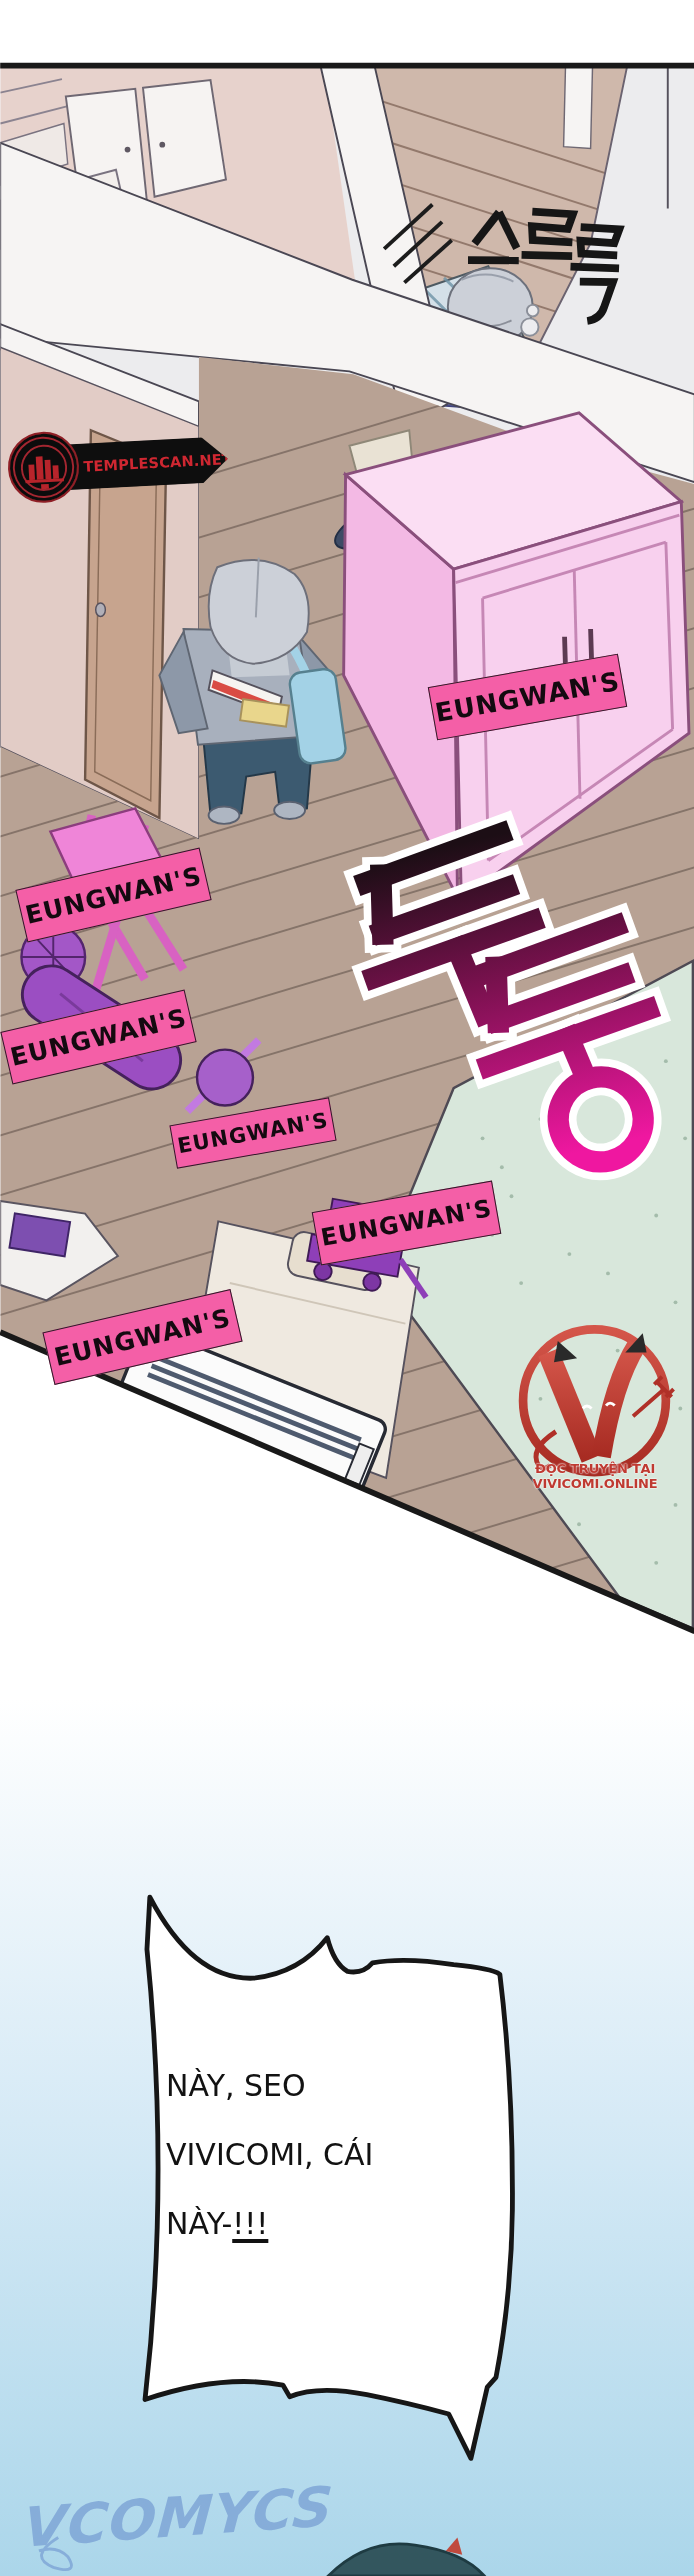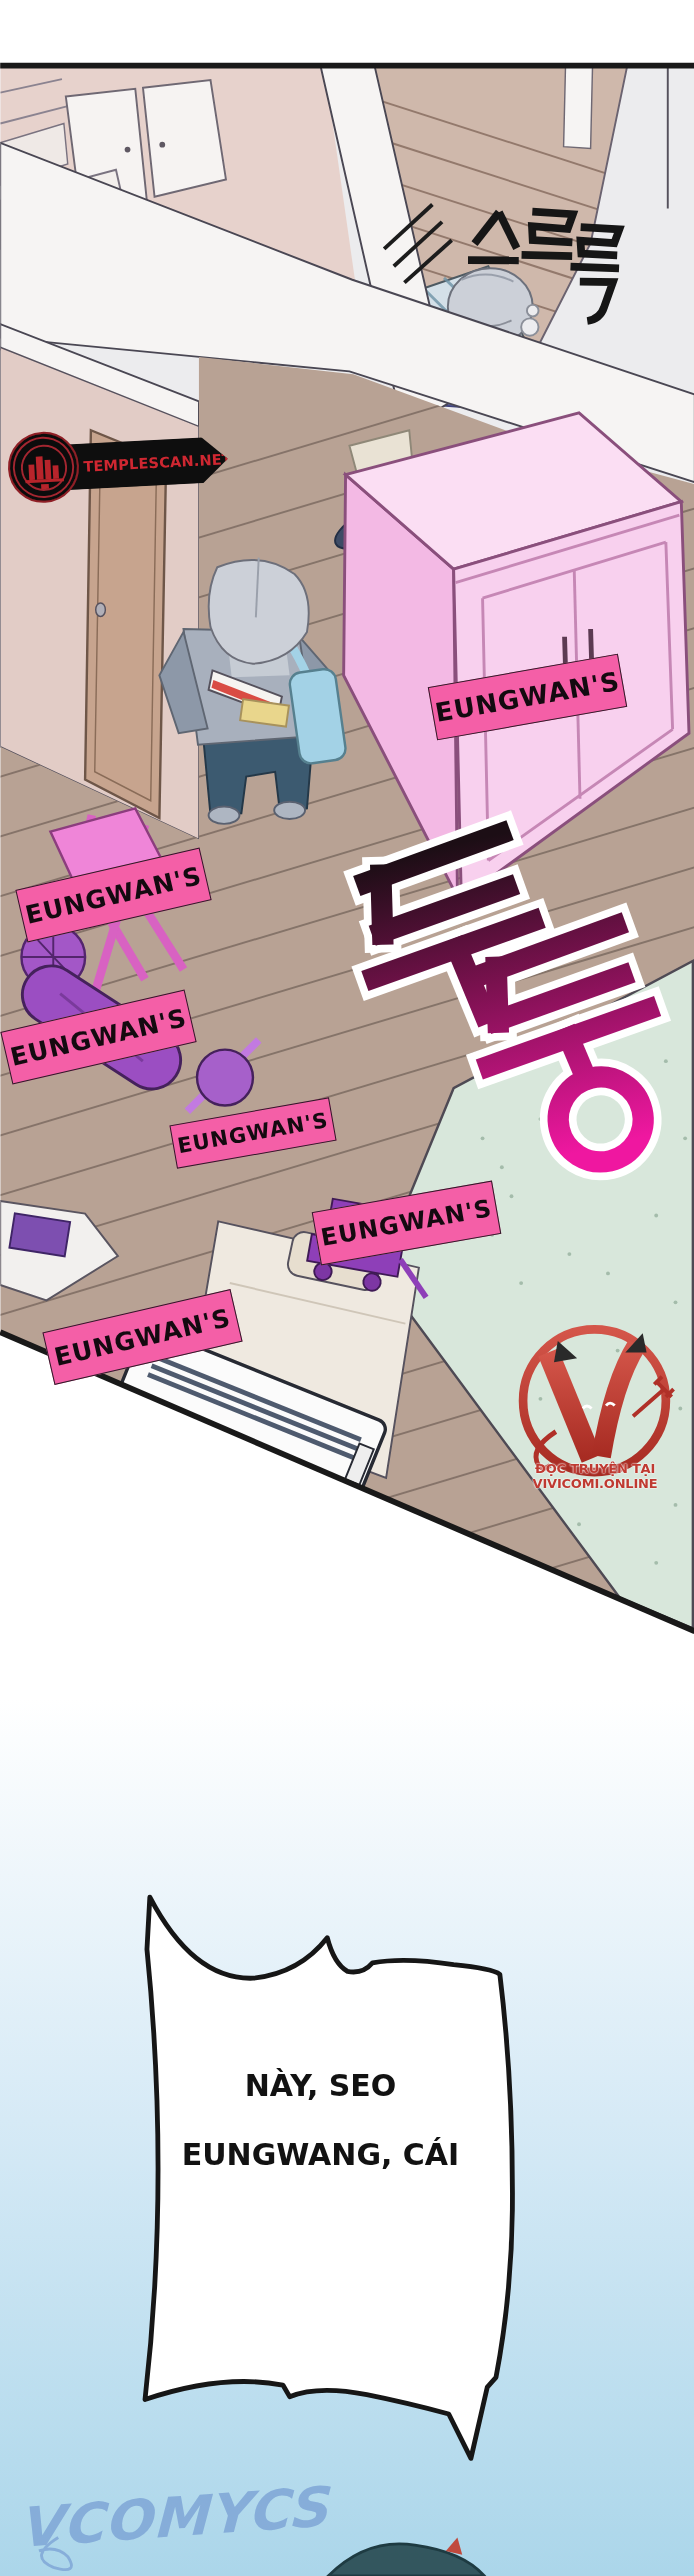--- a/index.html
+++ b/index.html
@@ -17,22 +17,22 @@
   background:#0c0c0c;border:2.9px solid #8f1f26;box-shadow:inset 0 0 0 2.9px #0c0c0c,inset 0 0 0 4.8px #a32630;
   display:flex;align-items:center;justify-content:center;}
 .ts-arrow{position:absolute;left:60px;top:13.5px;width:160px;height:46px;background:#0e0e0e;
   clip-path:polygon(0 0,84% 0,100% 50%,84% 100%,0 100%);display:flex;align-items:center;padding-left:15.4px;}
 .ts-arrow span{color:var(--c-badge-red,#cf2731);font-weight:bold;font-size:14.5px;letter-spacing:0.2px;}
 
 .vivi-text{position:absolute;left:492px;top:1461px;width:206px;text-align:center;
   color:var(--c-watermark-red,#bf3a31);font-weight:bold;font-size:13px;letter-spacing:-0.2px;
   text-shadow:0 0 1.9px #fff,0 0 1.9px #fff;z-index:7;}
 
-.bubble-text{position:absolute;left:166px;top:2051px;width:309px;text-align:center;
-  font-weight:bold;font-size:30px;line-height:69px;color:#121212;z-index:6;}
+.bubble-text{position:absolute;left:166px;top:2051px;width:309px;text-align:left;
+  font-weight:normal;font-size:30px;line-height:69px;color:#121212;z-index:6;}
 .bubble-text .emph{text-decoration:underline;text-decoration-thickness:3.9px;text-underline-offset:4.8px;}
 
 .vlogo{position:absolute;left:25px;top:2485px;font-size:55px;font-style:italic;font-weight:bold;
   color:var(--c-logo-blue,#7da4d6);opacity:.82;transform:skewX(-8deg) rotate(-4deg);
   letter-spacing:1px;z-index:6;}
 
 .bottom-sky{position:absolute;left:0;top:1698px;width:695px;height:878px;
   background:linear-gradient(180deg,#ffffff 0%,#eef6fb 20%,#d6eaf6 48%,var(--c-sky-blue,#abd6ea) 100%);z-index:1;}
 .bubble-svg{position:absolute;left:0;top:1795px;z-index:5;}
 .panel-svg{position:absolute;left:0;top:0;z-index:2;}
@@ -377,19 +377,20 @@
 
 <svg class="bubble-svg" width="695" height="781" viewBox="0 0 720 810">
   <path d="M155,106 Q200,192 262,190 Q310,185 339,148 Q346,175 360,183 Q376,186 386,174 Q420,168 470,176 Q510,180 518,186 Q532,300 531,430 Q530,520 514,604 L505,614 L488,688 L465,642 Q420,630 380,622 Q330,612 300,624 L293,612 Q230,600 150,627 Q176,400 152,160 Z" fill="#ffffff" stroke="#161616" stroke-width="5" stroke-linejoin="round"></path>
   <path d="M60,770 Q28,790 55,801 Q82,809 70,790 Q58,778 40,784" fill="none" stroke="#7da4d6" stroke-width="3" opacity="0.8"></path>
   <path d="M340,810 Q380,770 430,778 Q480,785 502,810 Z" fill="#33565e" stroke="#1e3b42" stroke-width="3"></path>
   <path d="M462,784 L474,770 L479,788 Z" fill="#c04a3e"></path>
 </svg>
 
 <div class="bubble-text">
   <div>NÀY, SEO</div>
-  <div>EUNGWANG, CÁI</div>
+  <div>VIVICOMI, CÁI</div>
+  <div><span>NÀY-</span><span class="emph">!!!</span></div>
 </div>
 
 <div class="vlogo">VCOMYCS</div>
 
 </div>
 
 
 </body></html>

